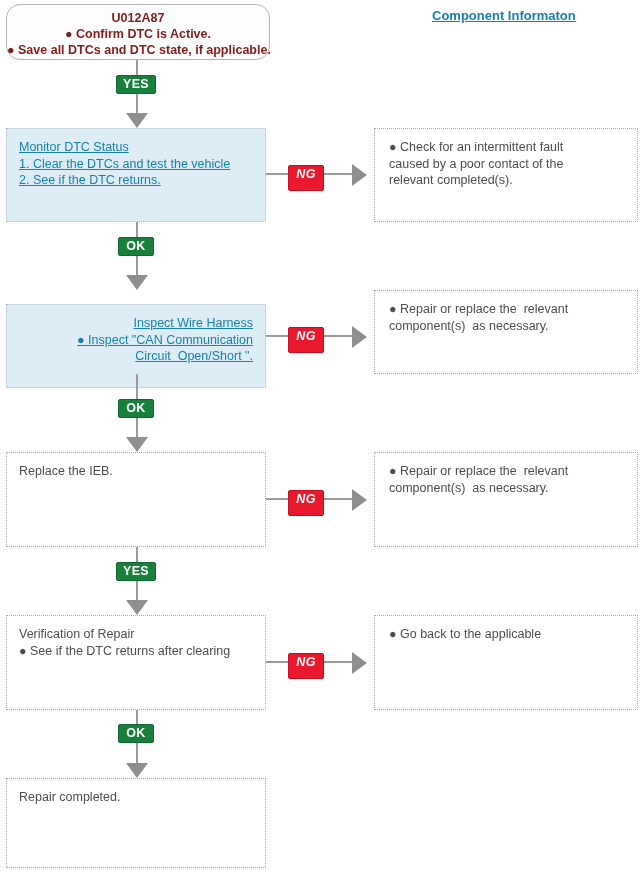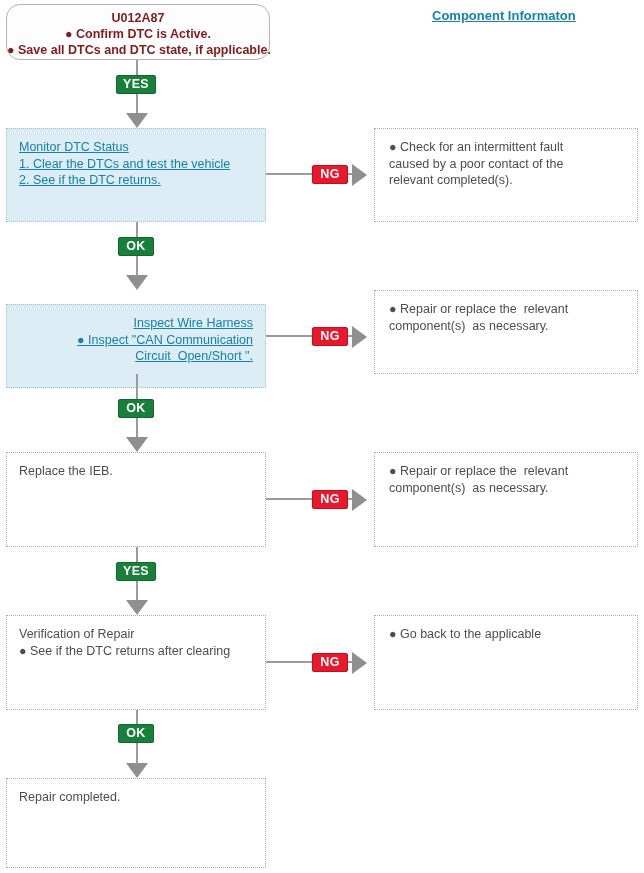--- a/index.html
+++ b/index.html
@@ -155,22 +155,23 @@
     width: 36px;
     height: 19px;
     left: 118px;
   }
   .badge.sz-v.wide {
     width: 40px;
     left: 116px;
   }
   .badge.sz-h {
     width: 36px;
-    height: 19px;
-    left: 312px;
+    height: 26px;
+    left: 288px;
+    font-style: italic;
   }
 </style>
 </head>
 <body>
 
 <div class="node start-box">
   <div class="line">U012A87</div>
   <div class="line">● Confirm DTC is Active.</div>
   <div class="line">● Save all DTCs and DTC state, if applicable.</div>
 </div>

